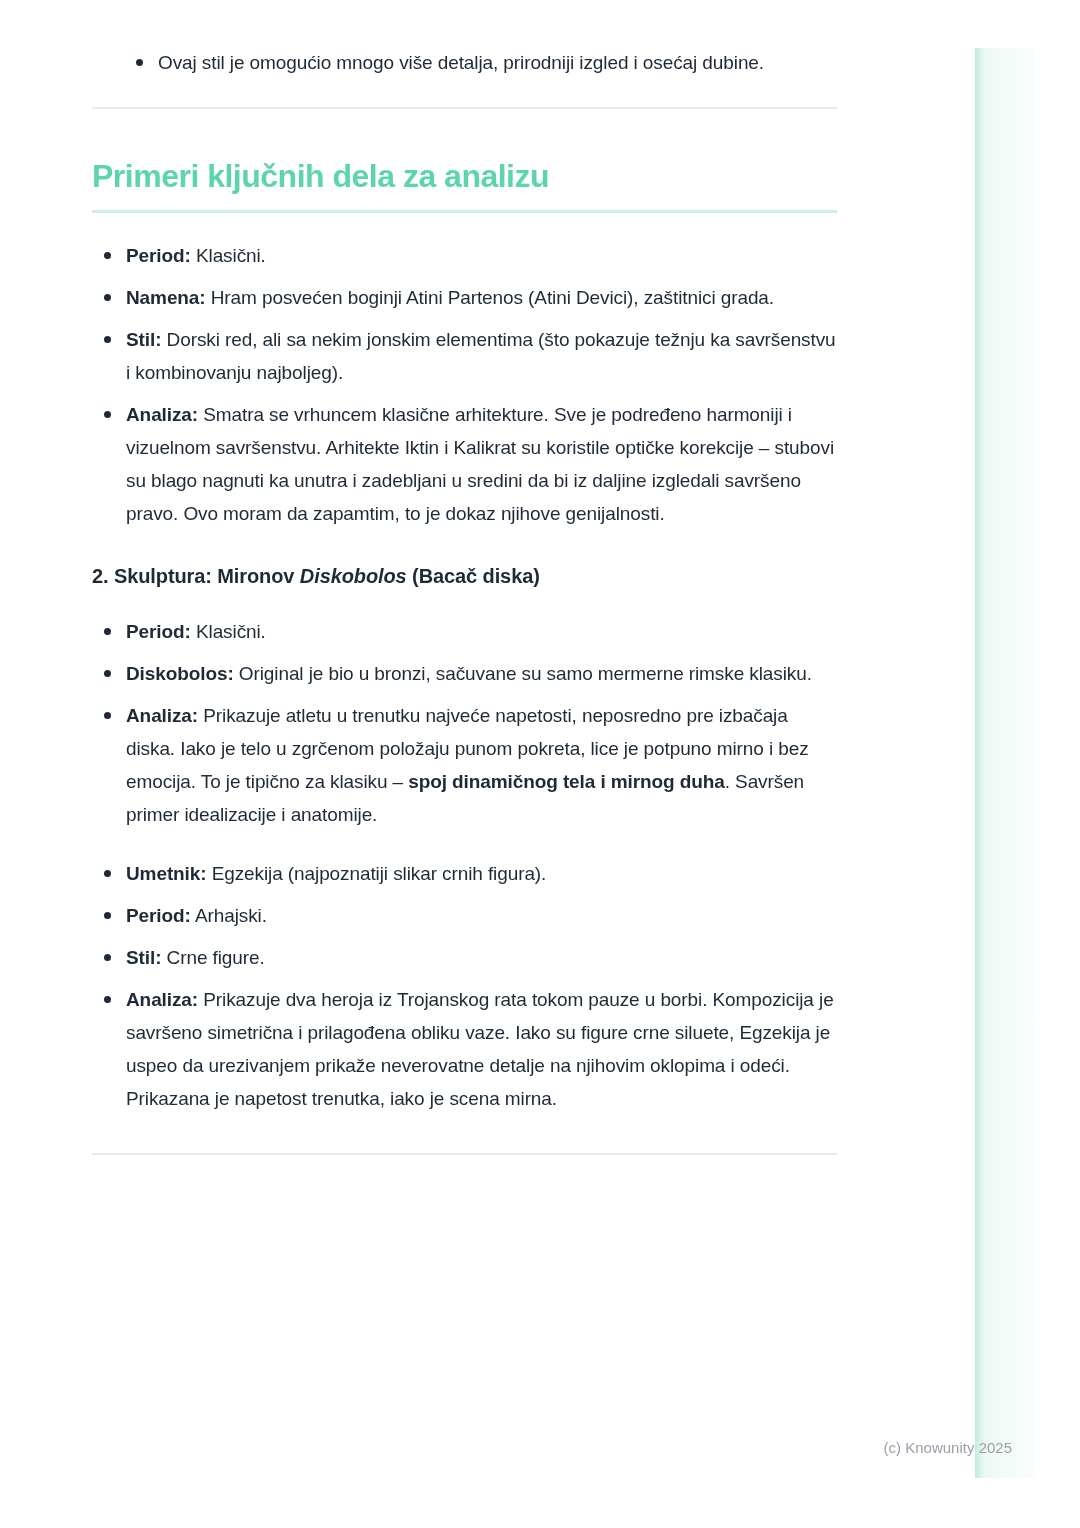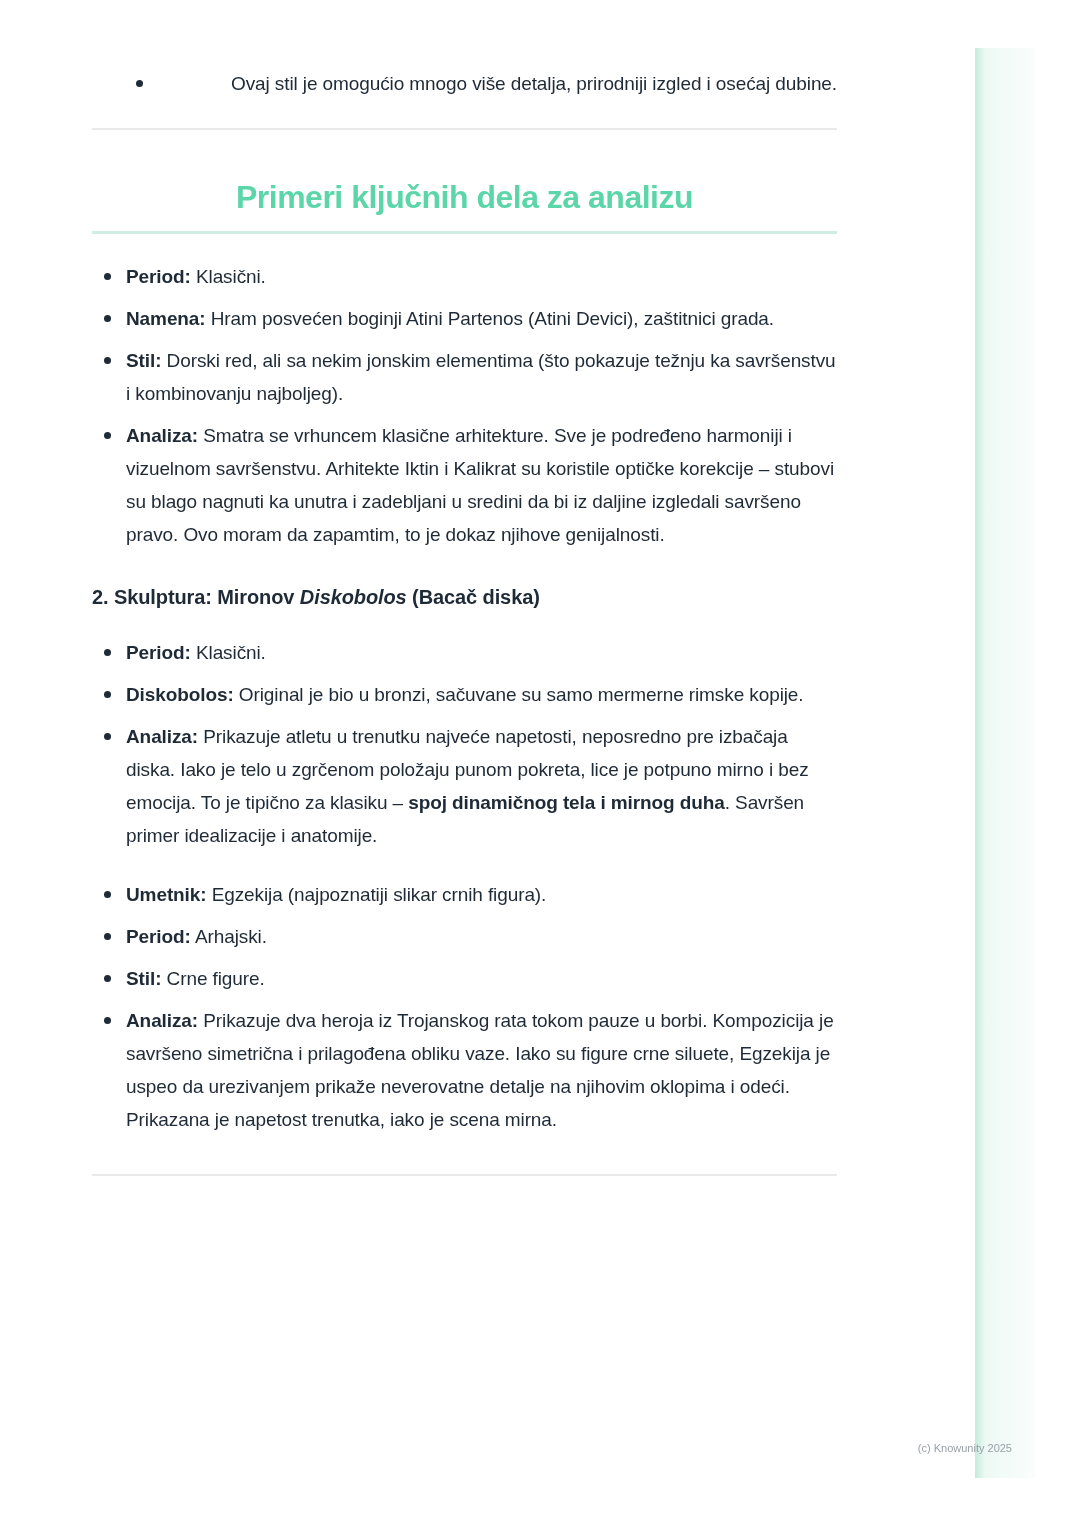--- a/index.html
+++ b/index.html
@@ -23,21 +23,21 @@
 
   .content {
     position: absolute;
     top: 0; left: 92px;
     width: 745px;
     z-index: 1;
   }
 
   ul { list-style: none; margin: 0; padding: 0; }
 
-  .intro-list { margin-top: 67px; text-align: right; }
+  .intro-list { margin-top: 46px; }
 
   .bullet {
     position: relative;
     padding-left: 34px;
     font-size: 19px;
     line-height: 33px;
     letter-spacing: -0.1px;
     margin-bottom: 9px;
   }
   .bullet .dot {
@@ -57,21 +57,20 @@
   }
   .divider.bottom { margin-top: 38px; }
 
   h1.page-title {
     margin: 46px 0 0 0;
     font-size: 32px;
     line-height: 42px;
     font-weight: bold;
     letter-spacing: -0.5px;
     color: #5cd6a9;
-    text-align: center;
   }
   .title-underline {
     margin-top: 13px;
     height: 3px;
     background: #cfeee3;
   }
 
   h2.section-heading {
     margin: 24px 0 0 0;
     font-size: 20px;
@@ -83,21 +82,21 @@
   h2.section-heading:first-of-type { margin-top: 33px; }
   h2.section-heading em { font-style: italic; }
 
   ul.bullets { margin-top: 26px; }
 
   .bullet b { font-weight: bold; }
 
   .footer {
     position: absolute;
     top: 1439px; right: 68px;
-    font-size: 11px;
+    font-size: 15px;
     line-height: 18px;
     color: #9aa0a8;
     z-index: 2;
     margin-left: 34px;
   }
 </style>
 </head>
 <body>
 
 <div class="side-accent"></div>
@@ -136,21 +135,21 @@
   </ul>
 
   <h2 class="section-heading"><span>2. Skulptura: Mironov </span><em>Diskobolos</em><span> (Bacač diska)</span></h2>
   <ul class="bullets">
     <li class="bullet">
       <span class="dot"></span>
       <b>Period:</b><span> Klasični.</span>
     </li>
     <li class="bullet">
       <span class="dot"></span>
-      <b>Diskobolos:</b><span> Original je bio u bronzi, sačuvane su samo mermerne rimske kopije.</span>
+      <b>Diskobolos:</b><span> Original je bio u bronzi, sačuvane su samo mermerne rimske klasiku.</span>
     </li>
     <li class="bullet">
       <span class="dot"></span>
       <b>Analiza:</b><span> Prikazuje atletu u trenutku najveće napetosti, neposredno pre izbačaja diska. Iako je telo u zgrčenom položaju punom pokreta, lice je potpuno mirno i bez emocija. To je tipično za klasiku – </span><b>spoj dinamičnog tela i mirnog duha</b><span>. Savršen primer idealizacije i anatomije.</span>
     </li>
   </ul>
 
   <ul class="bullets">
     <li class="bullet">
       <span class="dot"></span>

